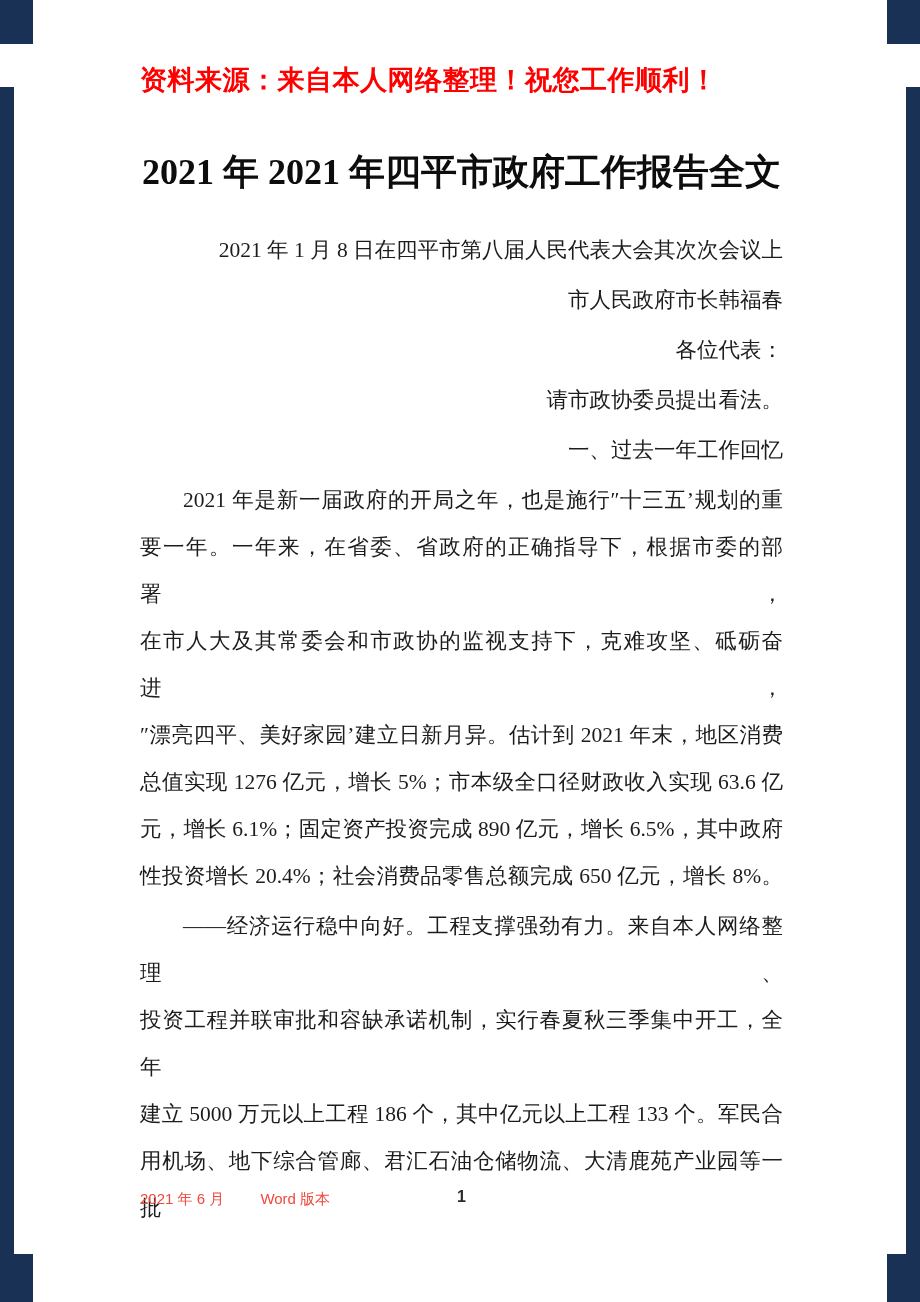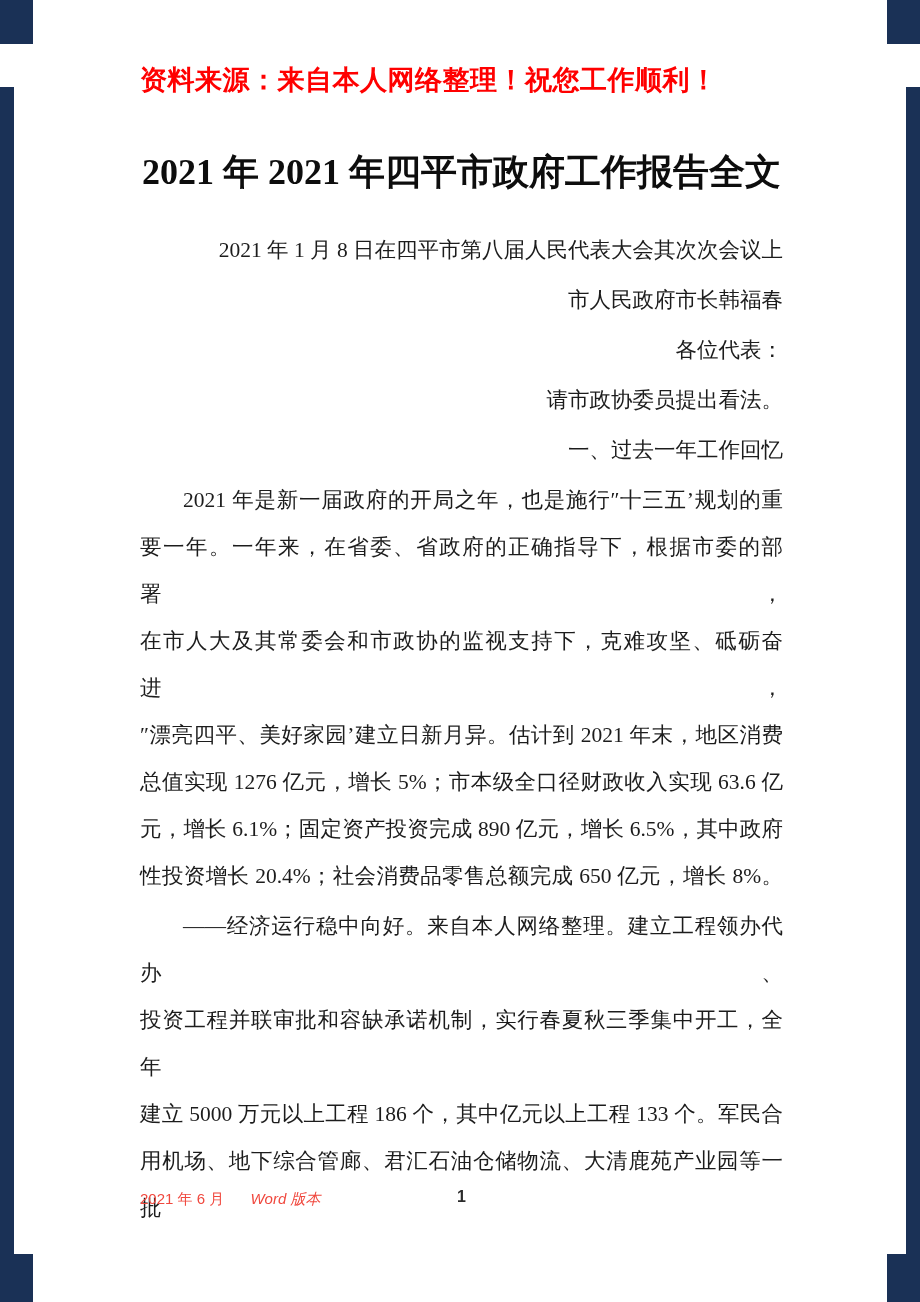--- a/index.html
+++ b/index.html
@@ -55,21 +55,21 @@
     text-justify: inter-character;
   }
   .footer {
     position: absolute;
     left: 140px; top: 1190px;
     font-family: "Liberation Sans", sans-serif;
     font-size: 15px;
     color: var(--footer-color, #f0483e);
     white-space: nowrap;
   }
-  .footer .version { margin-left: 22px; font-style: italic; }
+  .footer .version { margin-left: 32px; }
   .pagenum {
     position: absolute;
     left: 140px; top: 1188px; width: 643px;
     text-align: center;
     font-family: "Liberation Sans", sans-serif;
     font-size: 16px; font-weight: 600;
     color: #2b2b2b;
   }
 </style>
 </head>
@@ -107,21 +107,21 @@
       <div class="para">
         <div class="line indent fill">2021 年是新一届政府的开局之年，也是施行″十三五’规划的重</div>
         <div class="line fill">要一年。一年来，在省委、省政府的正确指导下，根据市委的部署，</div>
         <div class="line fill">在市人大及其常委会和市政协的监视支持下，克难攻坚、砥砺奋进，</div>
         <div class="line fill">″漂亮四平、美好家园’建立日新月异。估计到 2021 年末，地区消费</div>
         <div class="line fill">总值实现 1276 亿元，增长 5%；市本级全口径财政收入实现 63.6 亿</div>
         <div class="line fill">元，增长 6.1%；固定资产投资完成 890 亿元，增长 6.5%，其中政府</div>
         <div class="line fill">性投资增长 20.4%；社会消费品零售总额完成 650 亿元，增长 8%。</div>
       </div>
       <div class="para">
-        <div class="line indent fill">——经济运行稳中向好。来自本人网络整理。建立工程领办代办、</div>
+        <div class="line indent fill">——经济运行稳中向好。工程支撑强劲有力。来自本人网络整理、</div>
         <div class="line fill">投资工程并联审批和容缺承诺机制，实行春夏秋三季集中开工，全年</div>
         <div class="line fill">建立 5000 万元以上工程 186 个，其中亿元以上工程 133 个。军民合</div>
         <div class="line fill">用机场、地下综合管廊、君汇石油仓储物流、大清鹿苑产业园等一批</div>
       </div>
     </div>
 
   <div class="footer">
     <span class="date">2021 年 6 月</span>
     <span class="version">Word 版本</span>
   </div>

